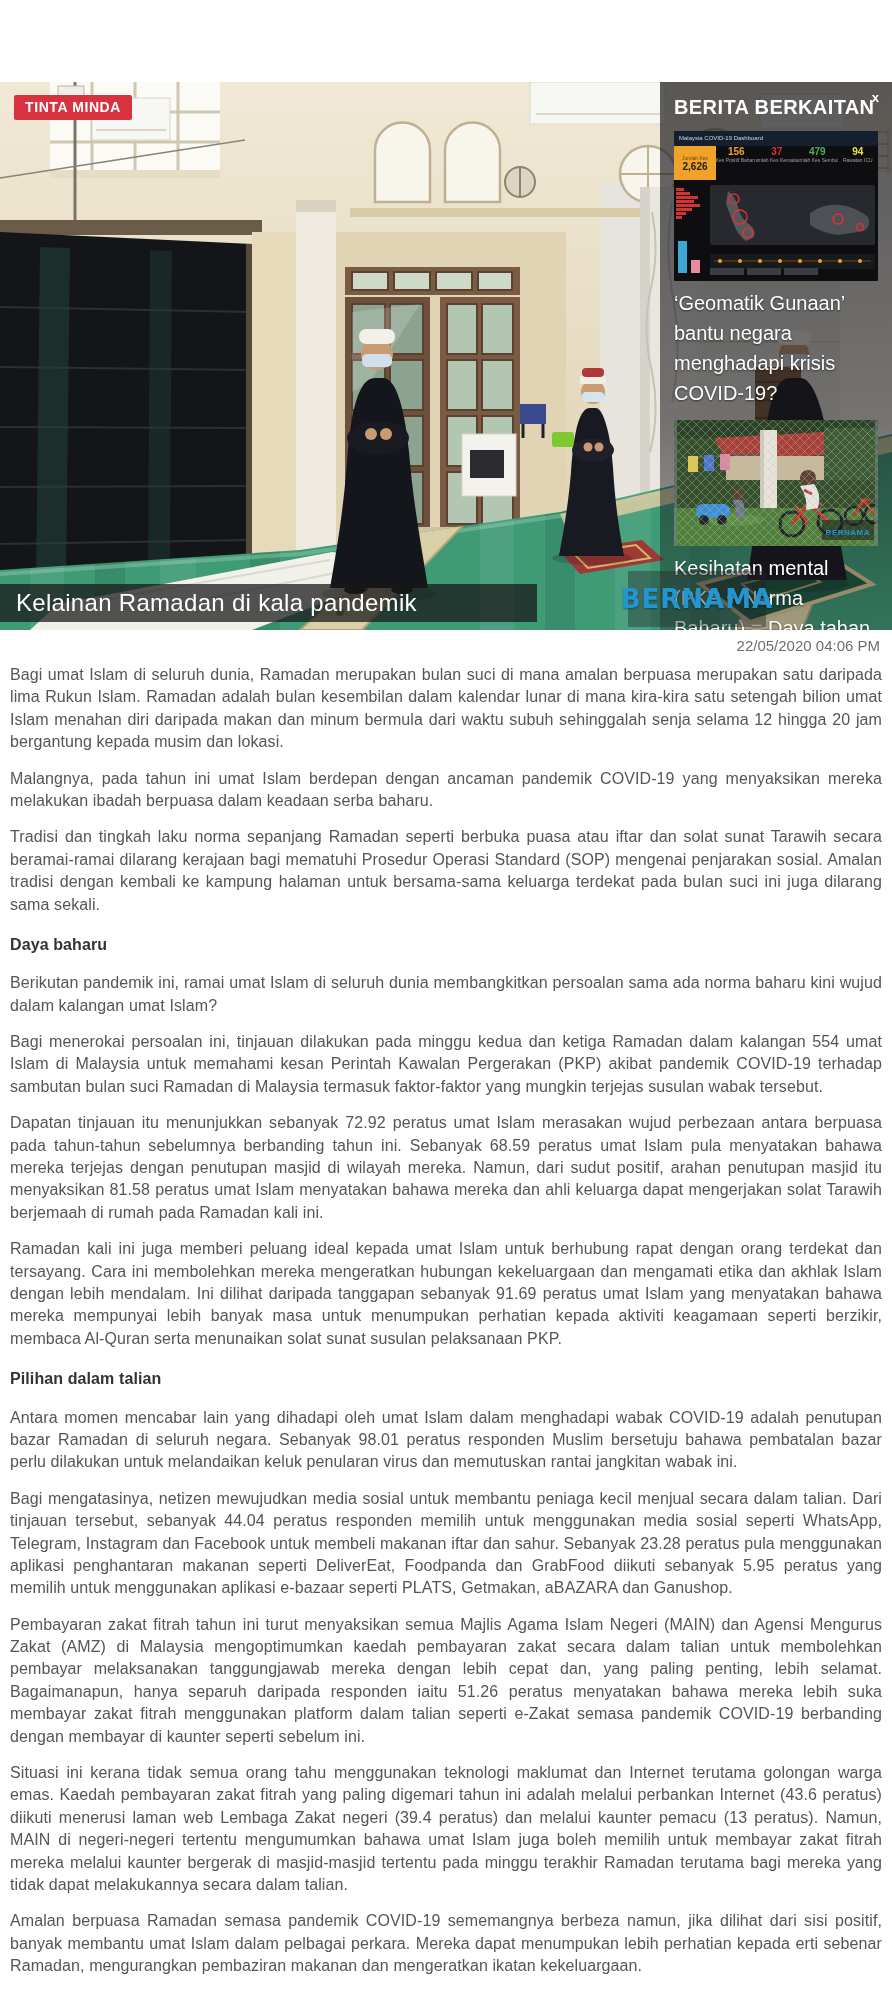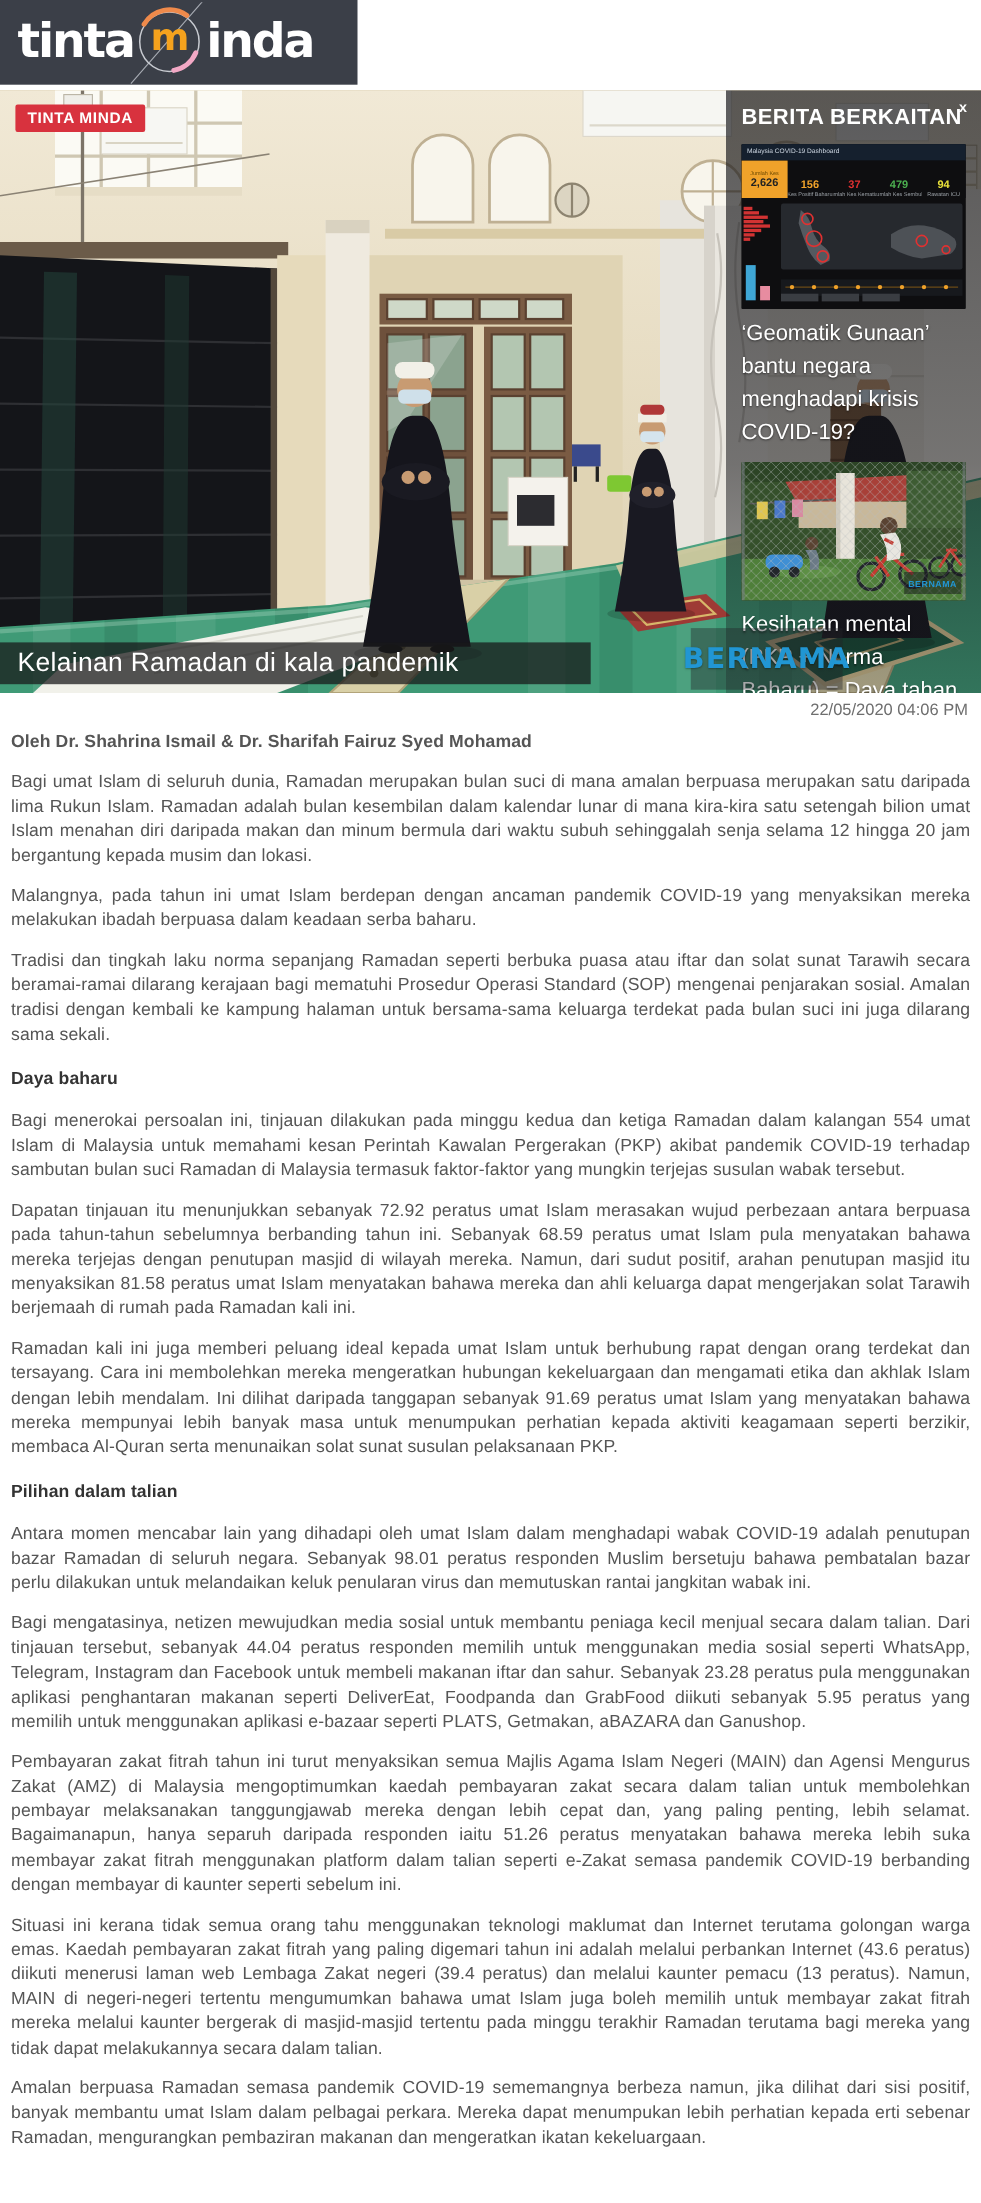--- a/index.html
+++ b/index.html
@@ -41,21 +41,21 @@
 
   
   .db{height:150px;background:#0e0e10;}
   .db-top{position:absolute;left:0;top:0;right:0;height:15px;background:#15202e;
           color:#cfd8e3;font-size:6px;line-height:15px;padding-left:5px;white-space:nowrap;overflow:hidden;}
   .db-stats{position:absolute;left:0;top:15px;right:0;height:34px;display:flex;background:#0e0e10;}
   .db-box{width:42px;background:#f0a22a;color:#222;display:flex;flex-direction:column;
           justify-content:center;align-items:center;}
   .db-box .l{font-size:5px;color:#6e4a00;}
   .db-box .v{font-size:10px;font-weight:700;}
-  .db-col{flex:1;display:flex;flex-direction:column;justify-content:flex-end;align-items:center;overflow:hidden;}
+  .db-col{flex:1;display:flex;flex-direction:column;justify-content:flex-start;align-items:center;overflow:hidden;}
   .db-col .v{font-size:10px;font-weight:700;line-height:1.1;}
   .db-col .l{font-size:5px;color:#9aa0a6;white-space:nowrap;}
   .db-hist{position:absolute;left:2px;top:56px;width:30px;}
   .db-hist div{height:3px;background:#d23333;margin:1px 0;}
   .db-bars{position:absolute;left:4px;bottom:8px;}
   .db-bars .b1{display:inline-block;width:9px;height:32px;background:#3fa7d6;margin-right:4px;vertical-align:bottom;}
   .db-bars .b2{display:inline-block;width:9px;height:13px;background:#e78ca0;vertical-align:bottom;}
   .db-map{position:absolute;left:36px;top:54px;right:3px;height:60px;background:#26292e;border-radius:2px;overflow:hidden;}
   .db-line{position:absolute;left:36px;bottom:12px;right:3px;height:15px;background:#17191d;}
   .db-tabs{position:absolute;left:36px;bottom:2px;}
@@ -69,33 +69,20 @@
   .byline{font-size:15.5px;font-weight:700;color:#3a3a3a;margin:0 0 20px;}
   .article p{font-size:16px;color:#555;line-height:1.40;letter-spacing:.1px;
              text-align:justify;margin:0 0 14px;}
   .article p.h{font-weight:700;color:#333;margin:18px 0 16px;text-align:left;}
 </style>
 </head>
 <body>
 
 <div class="page">
 
-  <div class="masthead">
-    <span class="logo-word">tinta</span>
-    <span class="logo-circle">
-      <svg width="76" height="76" viewBox="0 0 76 76">
-        <line x1="2" y1="74" x2="70" y2="-4" stroke="#a9adb5" stroke-width="1"></line>
-        <circle cx="37" cy="36" r="27" fill="none" stroke="#c7cad0" stroke-width="1.4"></circle>
-        <path d="M14,20 A27,27 0 0 1 53,12" fill="none" stroke="#ef8a4b" stroke-width="4.5" stroke-linecap="round"></path>
-        <path d="M61,46 A27,27 0 0 1 41,62" fill="none" stroke="#f2a8c5" stroke-width="4.5" stroke-linecap="round"></path>
-      </svg>
-      <span class="logo-m">m</span>
-    </span>
-    <span class="logo-word">inda</span>
-  </div>
 
   <div class="photo">
     <svg width="892" height="548" viewBox="0 0 892 548">
       <defs>
         <linearGradient id="wall" x1="0" y1="0" x2="0" y2="1">
           <stop offset="0" stop-color="#f1e9d6"></stop>
             <stop offset="1" stop-color="#dccfae"></stop>
         </linearGradient>
         <clipPath id="carpetClip">
           <path d="M0,488 L300,468 L560,430 L892,352 L892,548 L0,548 Z"></path>
@@ -419,25 +406,25 @@
       <span class="headline">Kelainan Ramadan di kala pandemik</span>
     </div>
     <div class="wm">
       <span>BERNAMA</span>
     </div>
   </div>
 
   <div class="dateline">22/05/2020 04:06 PM</div>
 
   <div class="article">
-    <p class="byline">Oleh Dr. Shahrina Ismail &amp; Dr. Sharifah Fairuz Syed Mohamad</p>
     <p>Bagi umat Islam di seluruh dunia, Ramadan merupakan bulan suci di mana amalan berpuasa merupakan satu daripada lima Rukun Islam. Ramadan adalah bulan kesembilan dalam kalendar lunar di mana kira-kira satu setengah bilion umat Islam menahan diri daripada makan dan minum bermula dari waktu subuh sehinggalah senja selama 12 hingga 20 jam bergantung kepada musim dan lokasi.</p>
     <p>Malangnya, pada tahun ini umat Islam berdepan dengan ancaman pandemik COVID-19 yang menyaksikan mereka melakukan ibadah berpuasa dalam keadaan serba baharu.</p>
     <p>Tradisi dan tingkah laku norma sepanjang Ramadan seperti berbuka puasa atau iftar dan solat sunat Tarawih secara beramai-ramai dilarang kerajaan bagi mematuhi Prosedur Operasi Standard (SOP) mengenai penjarakan sosial. Amalan tradisi dengan kembali ke kampung halaman untuk bersama-sama keluarga terdekat pada bulan suci ini juga dilarang sama sekali.</p>
     <p class="h">Daya baharu</p>
+    <p>Berikutan pandemik ini, ramai umat Islam di seluruh dunia membangkitkan persoalan sama ada norma baharu kini wujud dalam kalangan umat Islam?</p>
     <p>Bagi menerokai persoalan ini, tinjauan dilakukan pada minggu kedua dan ketiga Ramadan dalam kalangan 554 umat Islam di Malaysia untuk memahami kesan Perintah Kawalan Pergerakan (PKP) akibat pandemik COVID-19 terhadap sambutan bulan suci Ramadan di Malaysia termasuk faktor-faktor yang mungkin terjejas susulan wabak tersebut.</p>
     <p>Dapatan tinjauan itu menunjukkan sebanyak 72.92 peratus umat Islam merasakan wujud perbezaan antara berpuasa pada tahun-tahun sebelumnya berbanding tahun ini. Sebanyak 68.59 peratus umat Islam pula menyatakan bahawa mereka terjejas dengan penutupan masjid di wilayah mereka. Namun, dari sudut positif, arahan penutupan masjid itu menyaksikan 81.58 peratus umat Islam menyatakan bahawa mereka dan ahli keluarga dapat mengerjakan solat Tarawih berjemaah di rumah pada Ramadan kali ini.</p>
     <p>Ramadan kali ini juga memberi peluang ideal kepada umat Islam untuk berhubung rapat dengan orang terdekat dan tersayang. Cara ini membolehkan mereka mengeratkan hubungan kekeluargaan dan mengamati etika dan akhlak Islam dengan lebih mendalam. Ini dilihat daripada tanggapan sebanyak 91.69 peratus umat Islam yang menyatakan bahawa mereka mempunyai lebih banyak masa untuk menumpukan perhatian kepada aktiviti keagamaan seperti berzikir, membaca Al-Quran serta menunaikan solat sunat susulan pelaksanaan PKP.</p>
     <p class="h">Pilihan dalam talian</p>
     <p>Antara momen mencabar lain yang dihadapi oleh umat Islam dalam menghadapi wabak COVID-19 adalah penutupan bazar Ramadan di seluruh negara. Sebanyak 98.01 peratus responden Muslim bersetuju bahawa pembatalan bazar perlu dilakukan untuk melandaikan keluk penularan virus dan memutuskan rantai jangkitan wabak ini.</p>
     <p>Bagi mengatasinya, netizen mewujudkan media sosial untuk membantu peniaga kecil menjual secara dalam talian. Dari tinjauan tersebut, sebanyak 44.04 peratus responden memilih untuk menggunakan media sosial seperti WhatsApp, Telegram, Instagram dan Facebook untuk membeli makanan iftar dan sahur. Sebanyak 23.28 peratus pula menggunakan aplikasi penghantaran makanan seperti DeliverEat, Foodpanda dan GrabFood diikuti sebanyak 5.95 peratus yang memilih untuk menggunakan aplikasi e-bazaar seperti PLATS, Getmakan, aBAZARA dan Ganushop.</p>
     <p>Pembayaran zakat fitrah tahun ini turut menyaksikan semua Majlis Agama Islam Negeri (MAIN) dan Agensi Mengurus Zakat (AMZ) di Malaysia mengoptimumkan kaedah pembayaran zakat secara dalam talian untuk membolehkan pembayar melaksanakan tanggungjawab mereka dengan lebih cepat dan, yang paling penting, lebih selamat. Bagaimanapun, hanya separuh daripada responden iaitu 51.26 peratus menyatakan bahawa mereka lebih suka membayar zakat fitrah menggunakan platform dalam talian seperti e-Zakat semasa pandemik COVID-19 berbanding dengan membayar di kaunter seperti sebelum ini.</p>
     <p>Situasi ini kerana tidak semua orang tahu menggunakan teknologi maklumat dan Internet terutama golongan warga emas. Kaedah pembayaran zakat fitrah yang paling digemari tahun ini adalah melalui perbankan Internet (43.6 peratus) diikuti menerusi laman web Lembaga Zakat negeri (39.4 peratus) dan melalui kaunter pemacu (13 peratus). Namun, MAIN di negeri-negeri tertentu mengumumkan bahawa umat Islam juga boleh memilih untuk membayar zakat fitrah mereka melalui kaunter bergerak di masjid-masjid tertentu pada minggu terakhir Ramadan terutama bagi mereka yang tidak dapat melakukannya secara dalam talian.</p>
     <p>Amalan berpuasa Ramadan semasa pandemik COVID-19 sememangnya berbeza namun, jika dilihat dari sisi positif, banyak membantu umat Islam dalam pelbagai perkara. Mereka dapat menumpukan lebih perhatian kepada erti sebenar Ramadan, mengurangkan pembaziran makanan dan mengeratkan ikatan kekeluargaan.</p>
 

